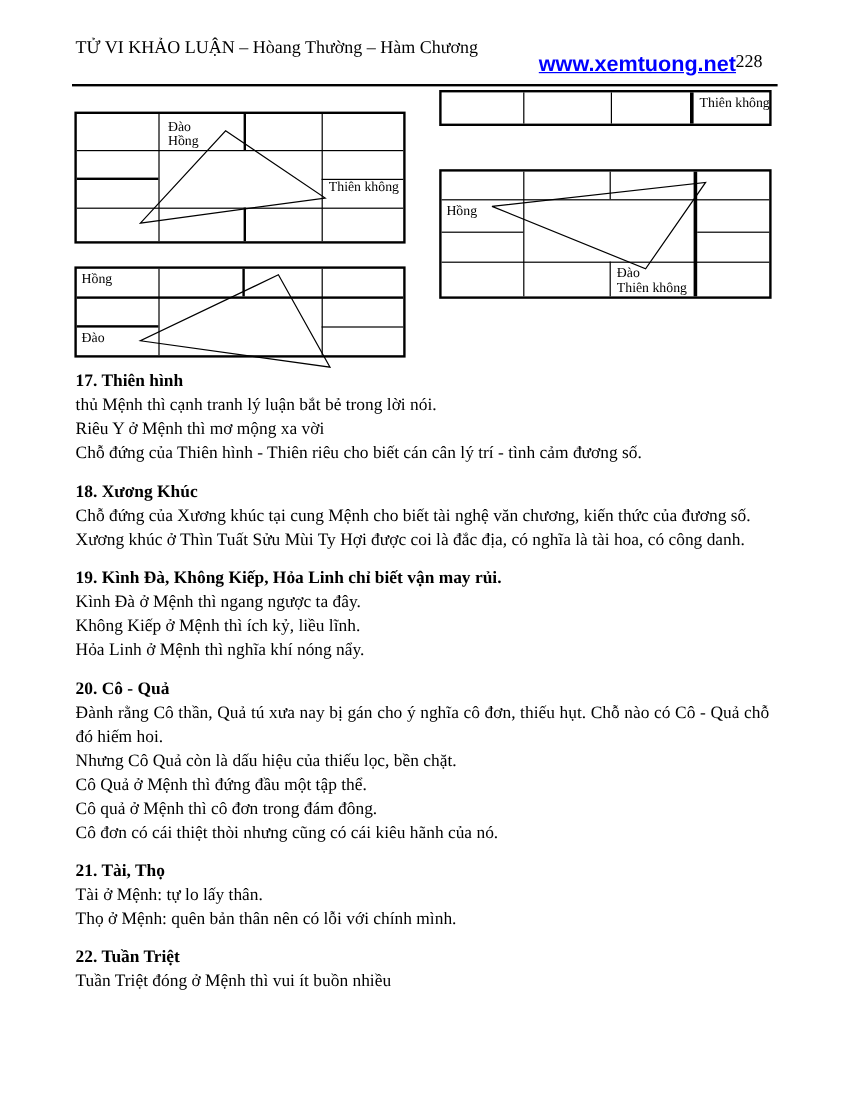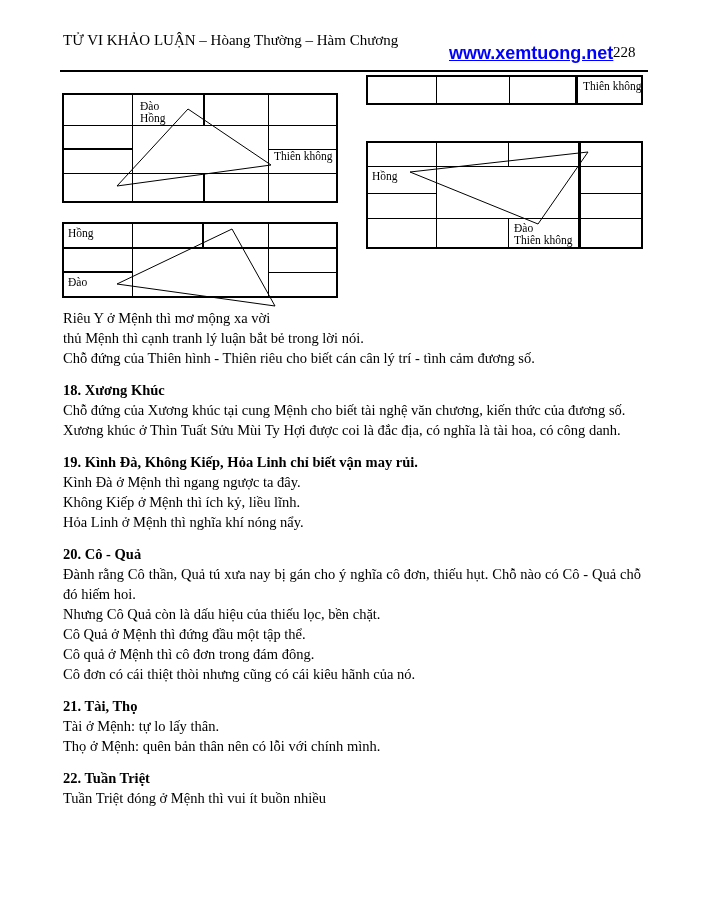--- a/index.html
+++ b/index.html
@@ -93,22 +93,23 @@
     <div class="cell-label" style="left:4px;top:52px;">Đào</div>
   </div>
 
   <svg class="overlay" viewBox="0 0 705 913" xmlns="http://www.w3.org/2000/svg">
     <polygon points="188,109 271,165 117,186"></polygon>
     <polygon points="410,172 588,152 538,224"></polygon>
     <polygon points="232,229 275,306 117,284"></polygon>
   </svg>
 
   <div class="body-text" id="sections">
+      <div class="sec-heading">17. Thiên hình</div>
+      <div class="sec-line">thủ Mệnh thì cạnh tranh lý luận bắt bẻ trong lời nói.</div>
       <div class="sec-line">Riêu Y ở Mệnh thì mơ mộng xa vời</div>
-      <div class="sec-line">thủ Mệnh thì cạnh tranh lý luận bắt bẻ trong lời nói.</div>
       <div class="sec-line">Chỗ đứng của Thiên hình - Thiên riêu cho biết cán cân lý trí - tình cảm đương số.</div>
       <div class="sec-heading">18. Xương Khúc</div>
       <div class="sec-line">Chỗ đứng của Xương khúc tại cung Mệnh cho biết tài nghệ văn chương, kiến thức của đương số.</div>
       <div class="sec-line">Xương khúc ở Thìn Tuất Sửu Mùi Ty Hợi được coi là đắc địa, có nghĩa là tài hoa, có công danh.</div>
       <div class="sec-heading">19. Kình Đà, Không Kiếp, Hỏa Linh chỉ biết vận may rủi.</div>
       <div class="sec-line">Kình Đà ở Mệnh thì ngang ngược ta đây.</div>
       <div class="sec-line">Không Kiếp ở Mệnh thì ích kỷ, liều lĩnh.</div>
       <div class="sec-line">Hỏa Linh ở Mệnh thì nghĩa khí nóng nẩy.</div>
       <div class="sec-heading">20. Cô - Quả</div>
       <div class="sec-line">Đành rằng Cô thần, Quả tú xưa nay bị gán cho ý nghĩa cô đơn, thiếu hụt. Chỗ nào có Cô - Quả chỗ đó hiếm hoi.</div>

